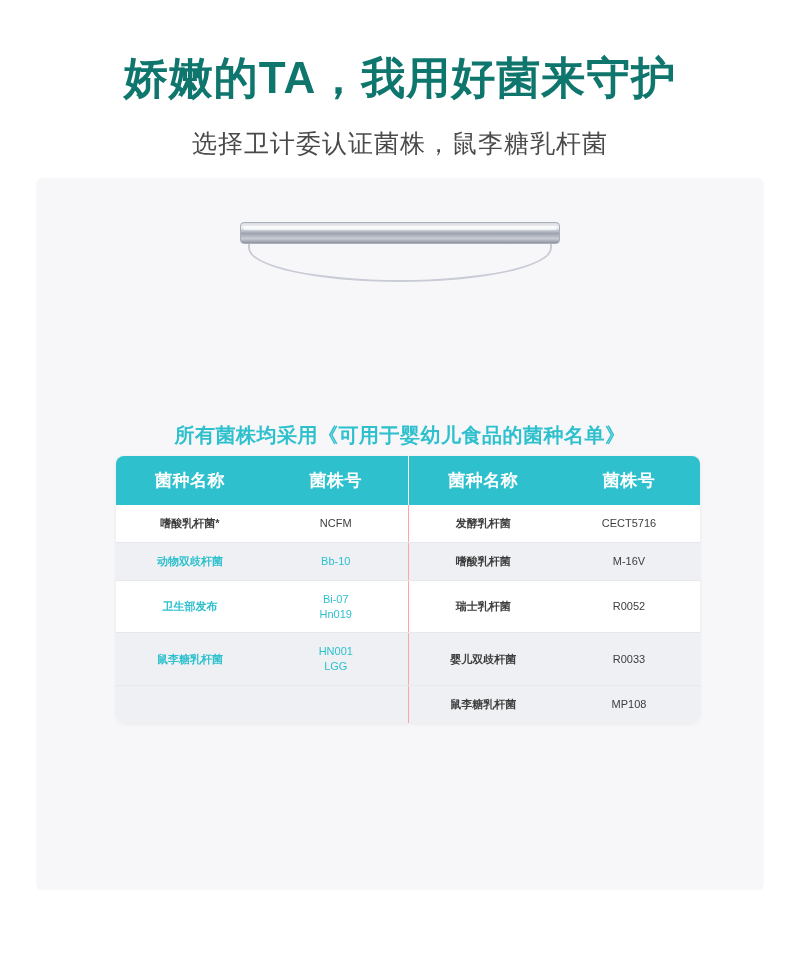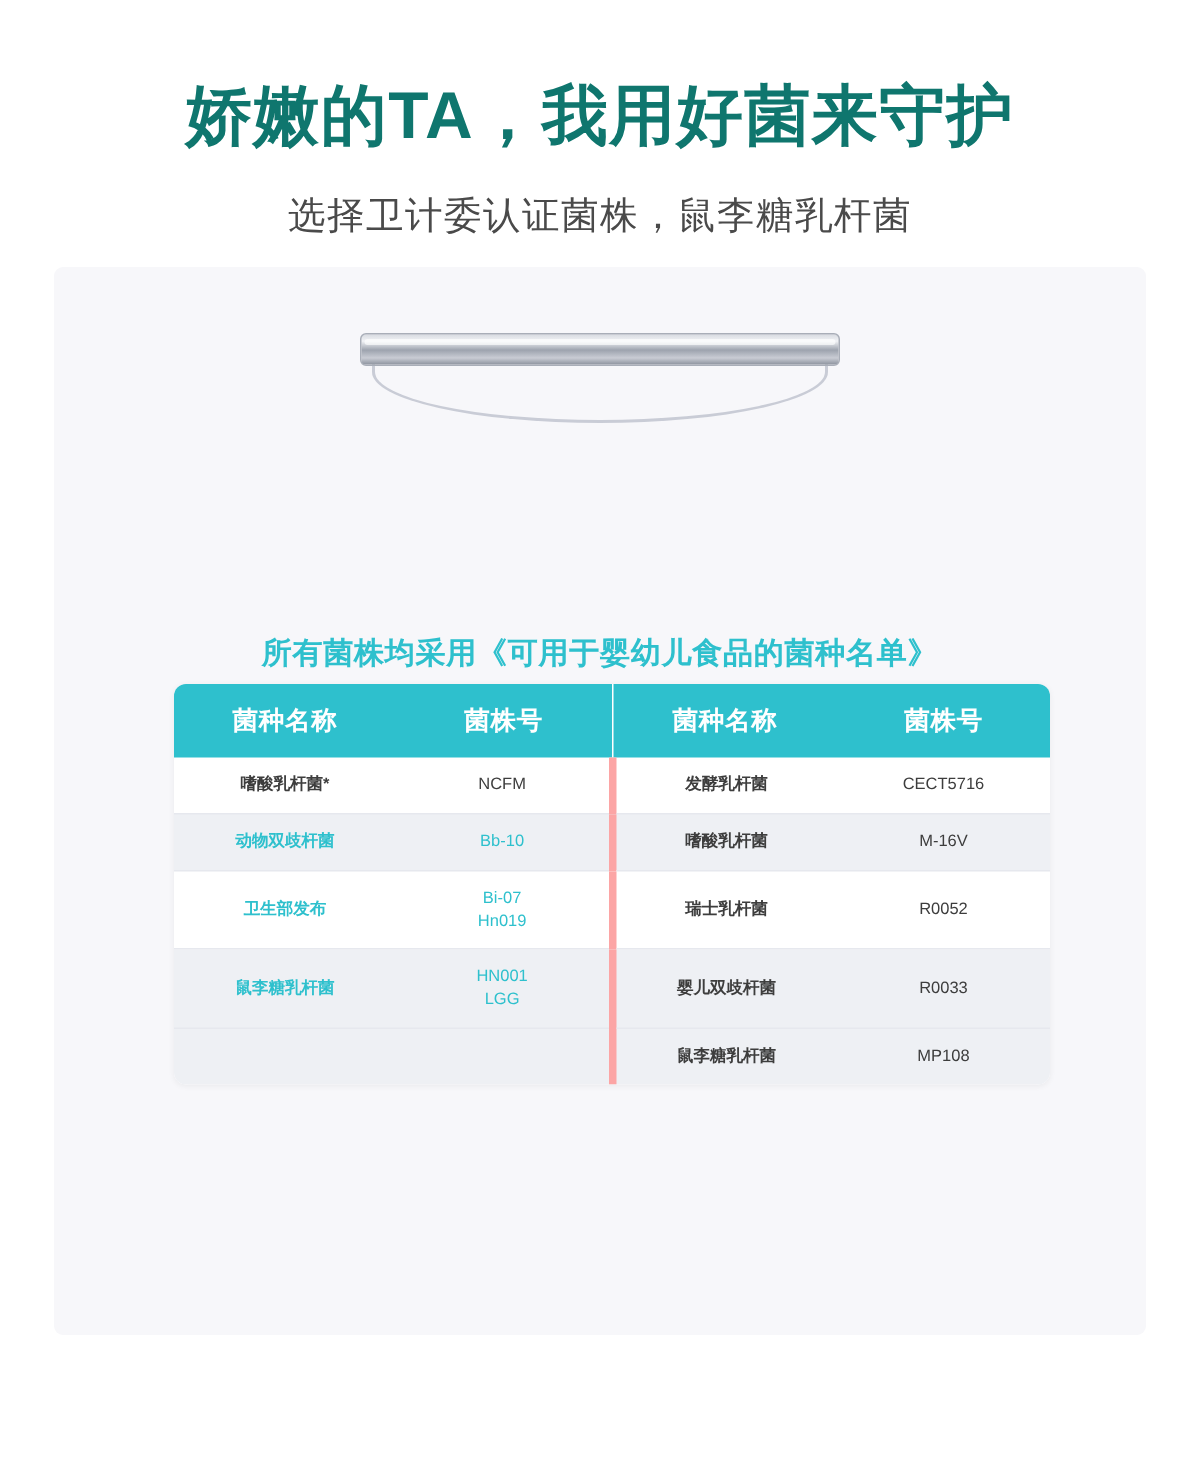--- a/index.html
+++ b/index.html
@@ -163,21 +163,21 @@
     font-weight: bold;
   }
   table.spec tr.alt td {
     background: #eef0f4;
   }
   table.spec tr.alt td.teal,
   table.spec td.teal {
     color: #2ec0cd;
   }
   table.spec td.mid {
-    border-left: 5px solid #fca5a5;
+    border-left: 1px solid #fca5a5;
   }
   table.spec td.empty {
     background: #eef0f4;
   }
   table.spec tr td {
     border-bottom: 1px solid #e6e8ee;
   }
   table.spec tr:last-child td {
     border-bottom: none;
   }

